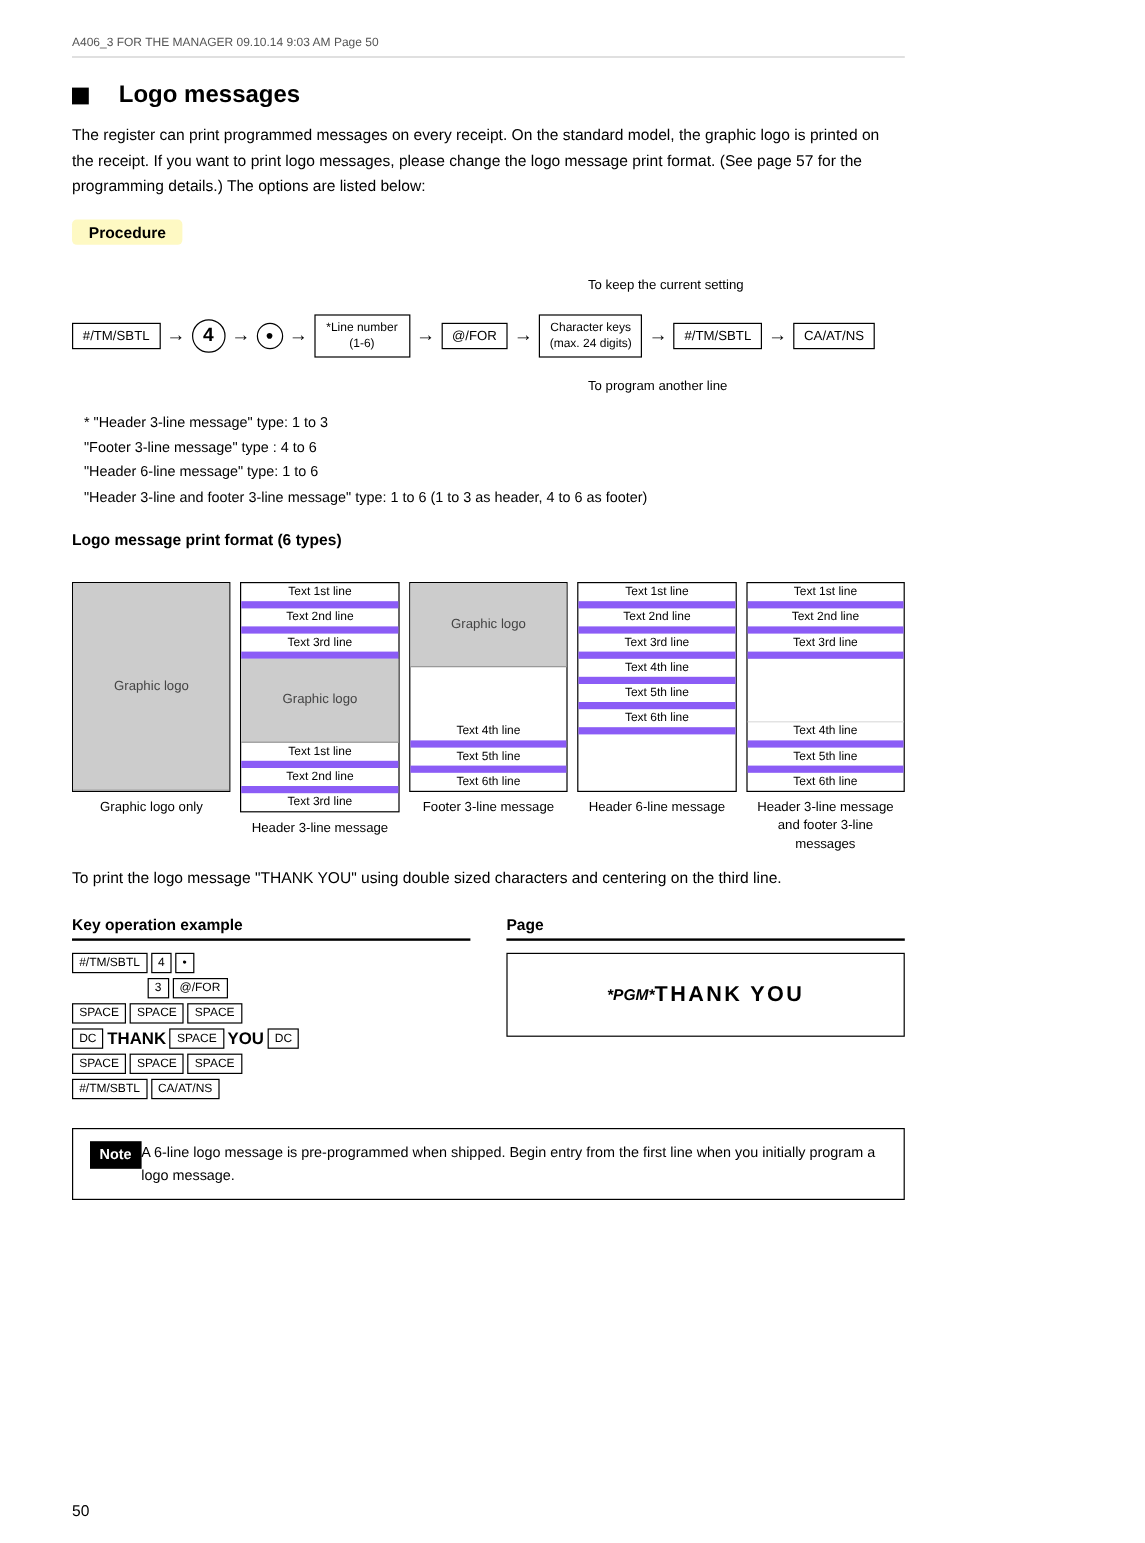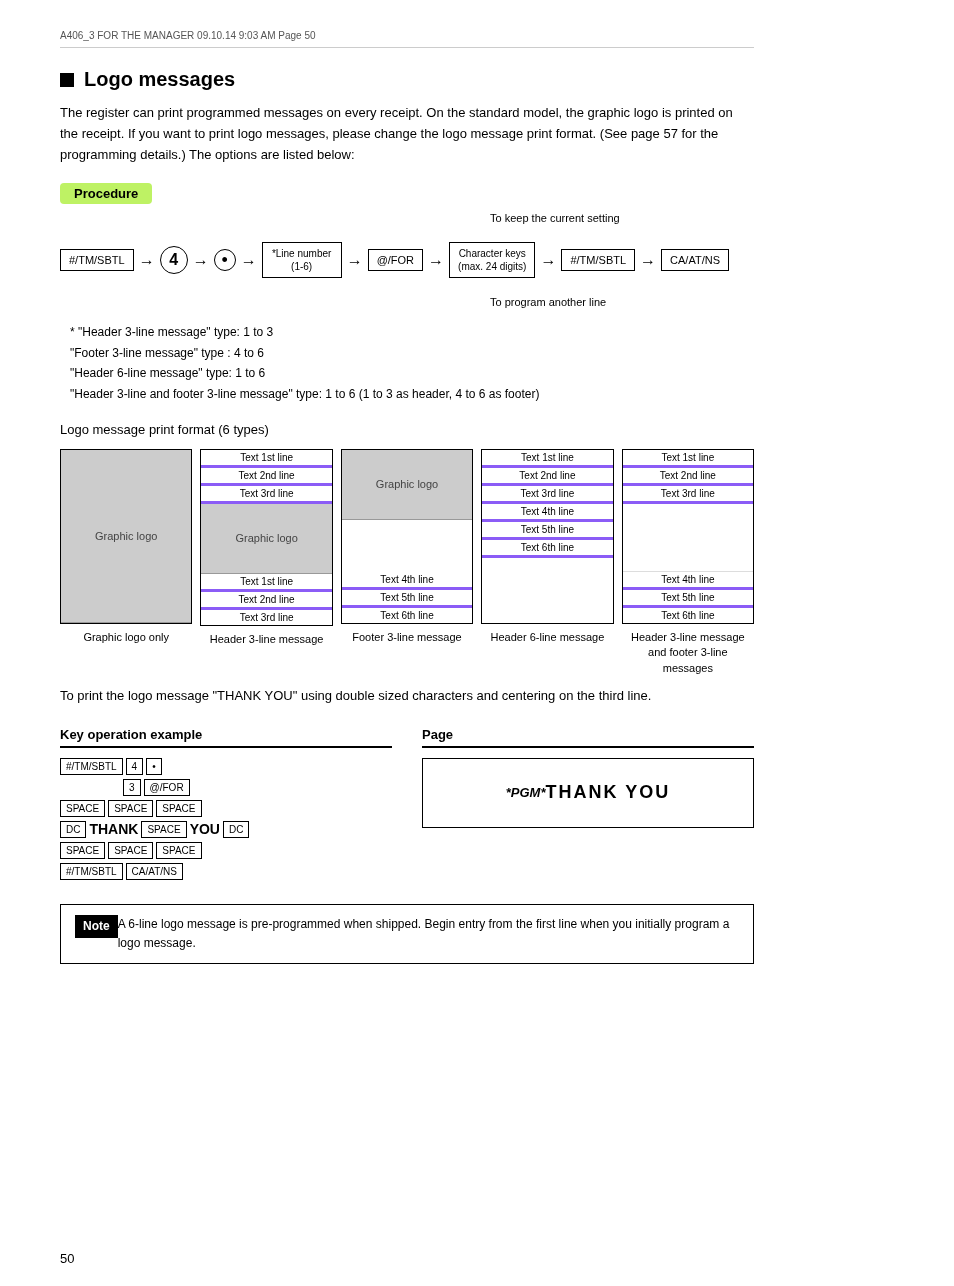--- a/index.html
+++ b/index.html
@@ -27,43 +27,43 @@
       margin-bottom: 20px;
       display: flex;
       justify-content: space-between;
     }
     .section-title {
       font-size: 20px;
       font-weight: bold;
       margin-bottom: 12px;
       display: flex;
       align-items: center;
-      gap: 10px;
+      gap: 25px;
     }
     .section-title .square {
       display: inline-block;
       width: 14px;
       height: 14px;
       background: #000;
       flex-shrink: 0;
     }
     .intro-text {
       font-size: 13px;
       line-height: 1.6;
       margin-bottom: 18px;
     }
     
     .procedure-box {
       display: inline-block;
-      background: #bef264;
+      background: #fef9c3;
       border-radius: 4px;
       padding: 3px 14px;
       font-weight: bold;
       font-size: 13px;
-      margin-bottom: 8px;
+      margin-bottom: 28px;
     }
     .flow-box {
       border: 1px solid #000;
       padding: 4px 8px;
       font-size: 11px;
       text-align: center;
       background: #fff;
       min-width: 55px;
     }
     .flow-box.wide { min-width: 80px; font-size: 10px; line-height: 1.3; }
@@ -95,23 +95,23 @@
       margin: 0 2px;
     }
     
     .notes-section {
       font-size: 12px;
       line-height: 1.7;
       margin: 14px 0 18px 10px;
     }
     
     .format-title {
-      font-weight: normal;
-      font-size: 13px;
-      margin-bottom: 12px;
+      font-weight: bold;
+      font-size: 13px;
+      margin-bottom: 28px;
     }
     .format-grid {
       display: flex;
       gap: 8px;
       align-items: flex-start;
       margin-bottom: 10px;
     }
     .format-item {
       display: flex;
       flex-direction: column;
@@ -136,21 +136,21 @@
       flex: 1;
       display: flex;
       align-items: center;
       justify-content: center;
       font-size: 11px;
       color: #444;
       border-bottom: 1px solid #999;
       min-height: 70px;
     }
     .receipt-text-row {
-      border-bottom: 3px solid #8b5cf6;
+      border-bottom: 6px solid #8b5cf6;
       padding: 2px 4px;
       font-size: 10px;
       text-align: center;
     }
     .receipt-text-row:last-child { border-bottom: none; }
     
     .key-example-section {
       margin-top: 20px;
       margin-bottom: 20px;
     }

